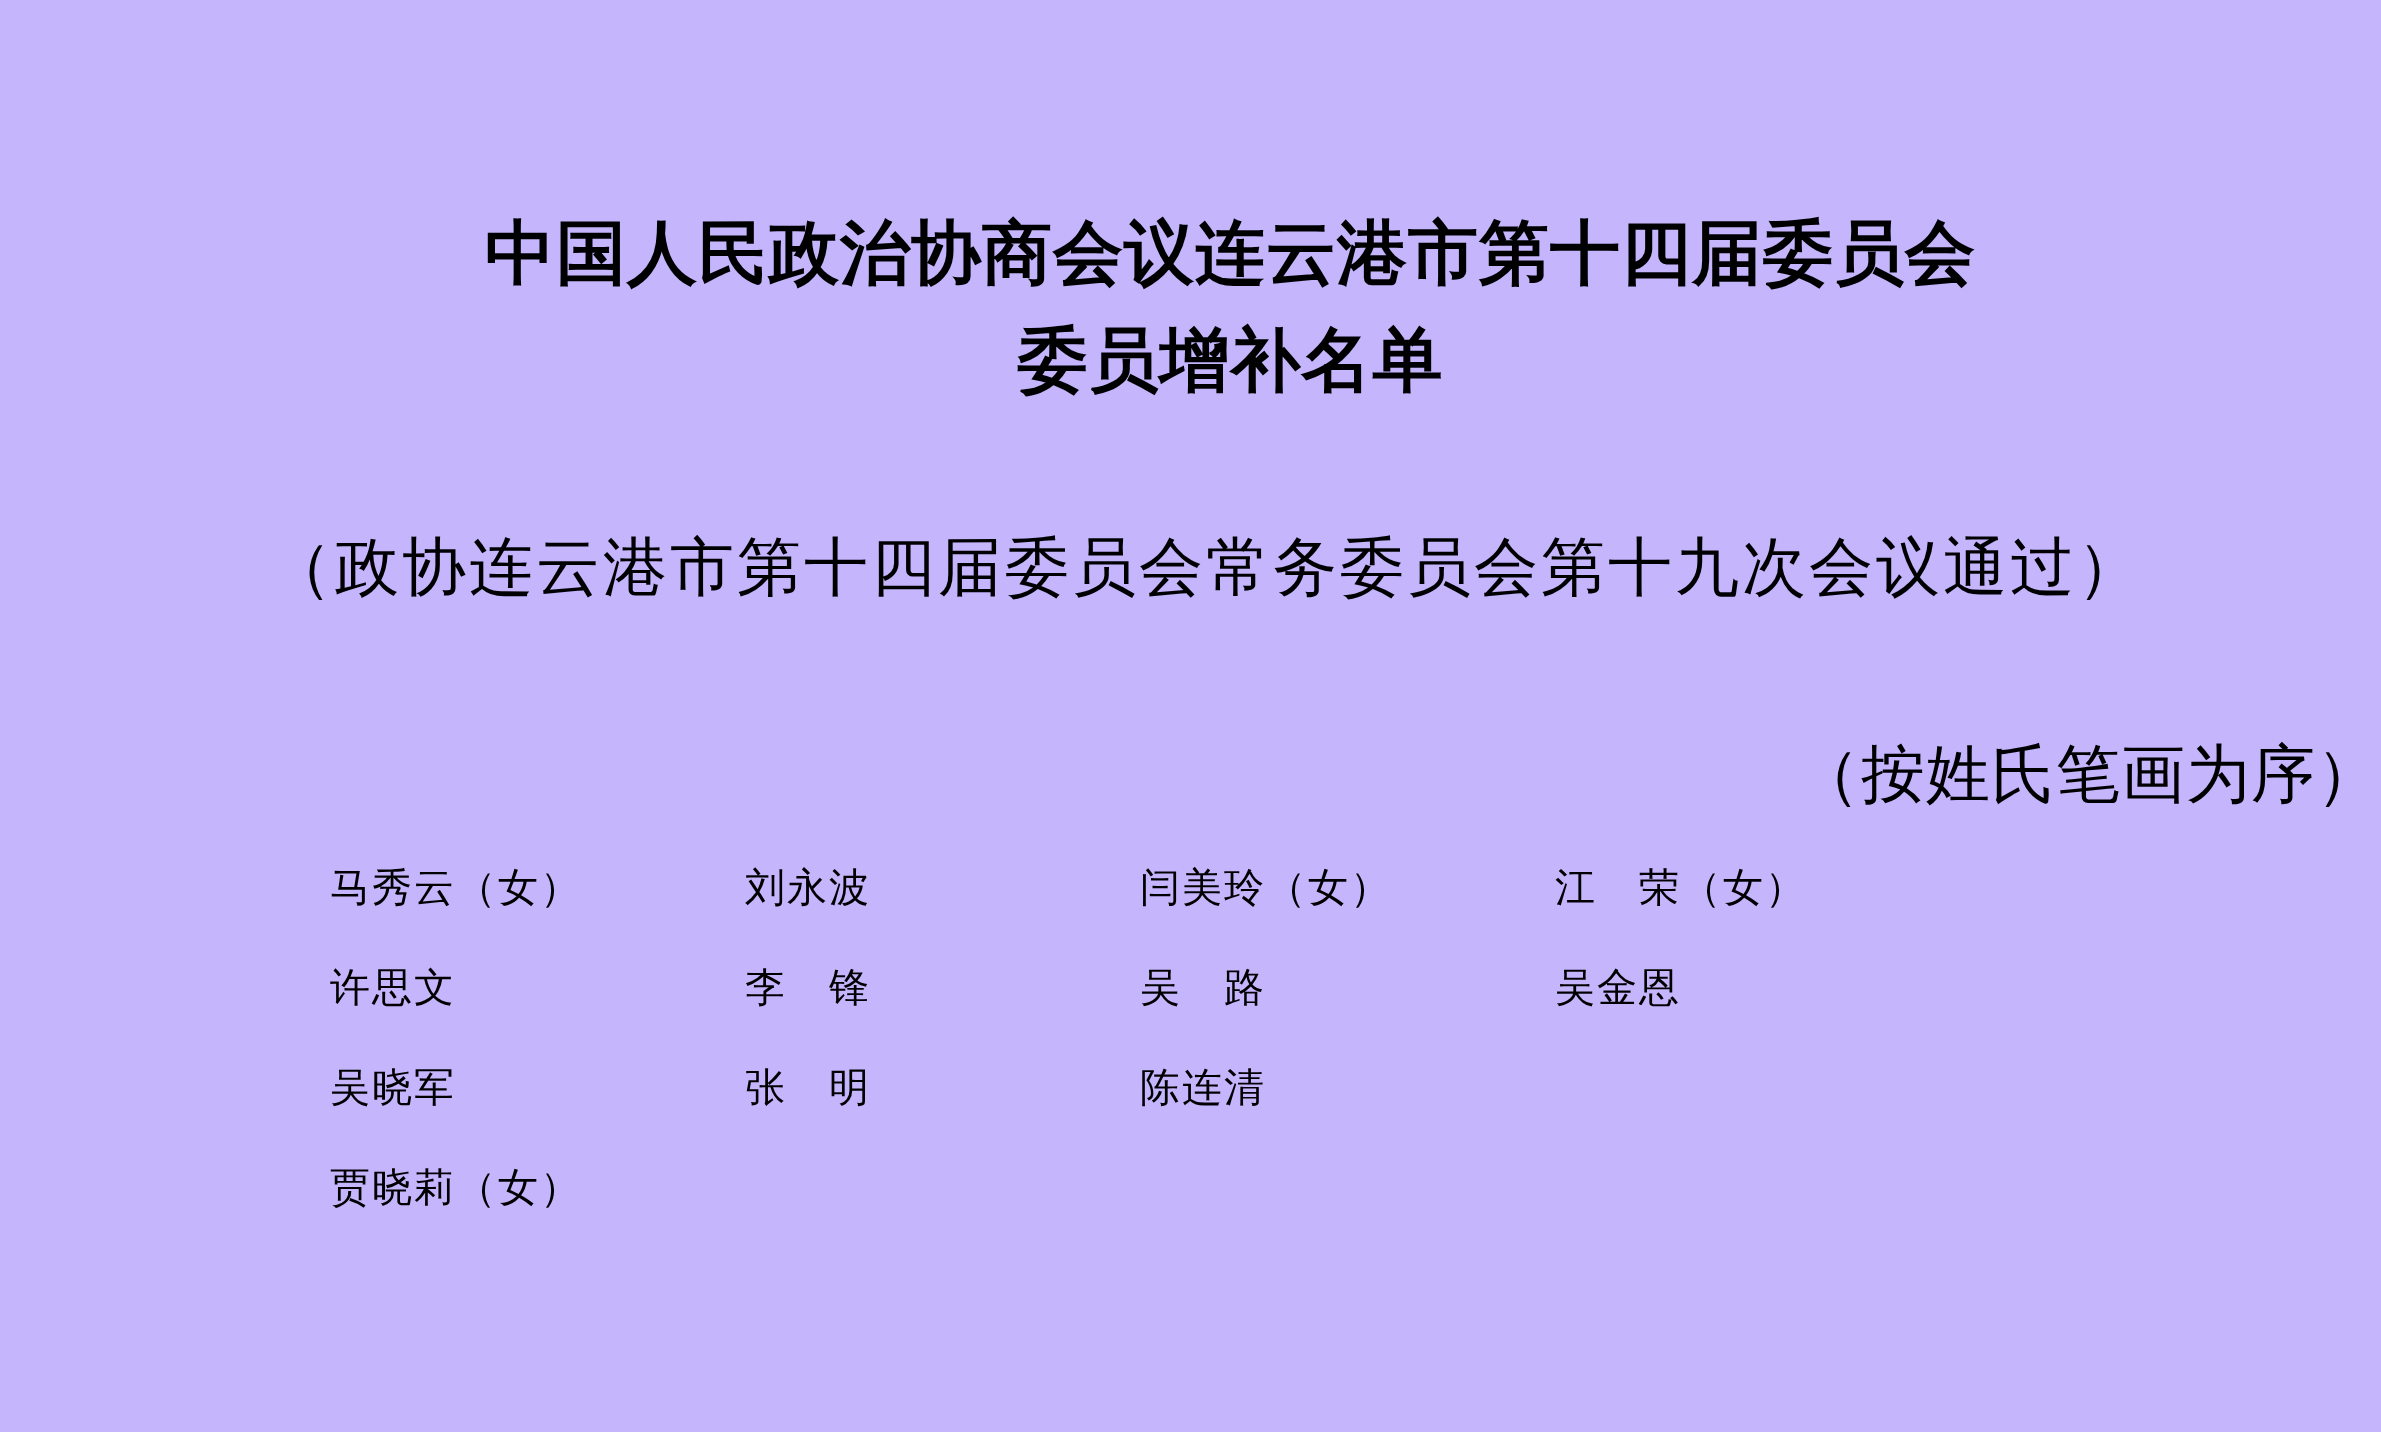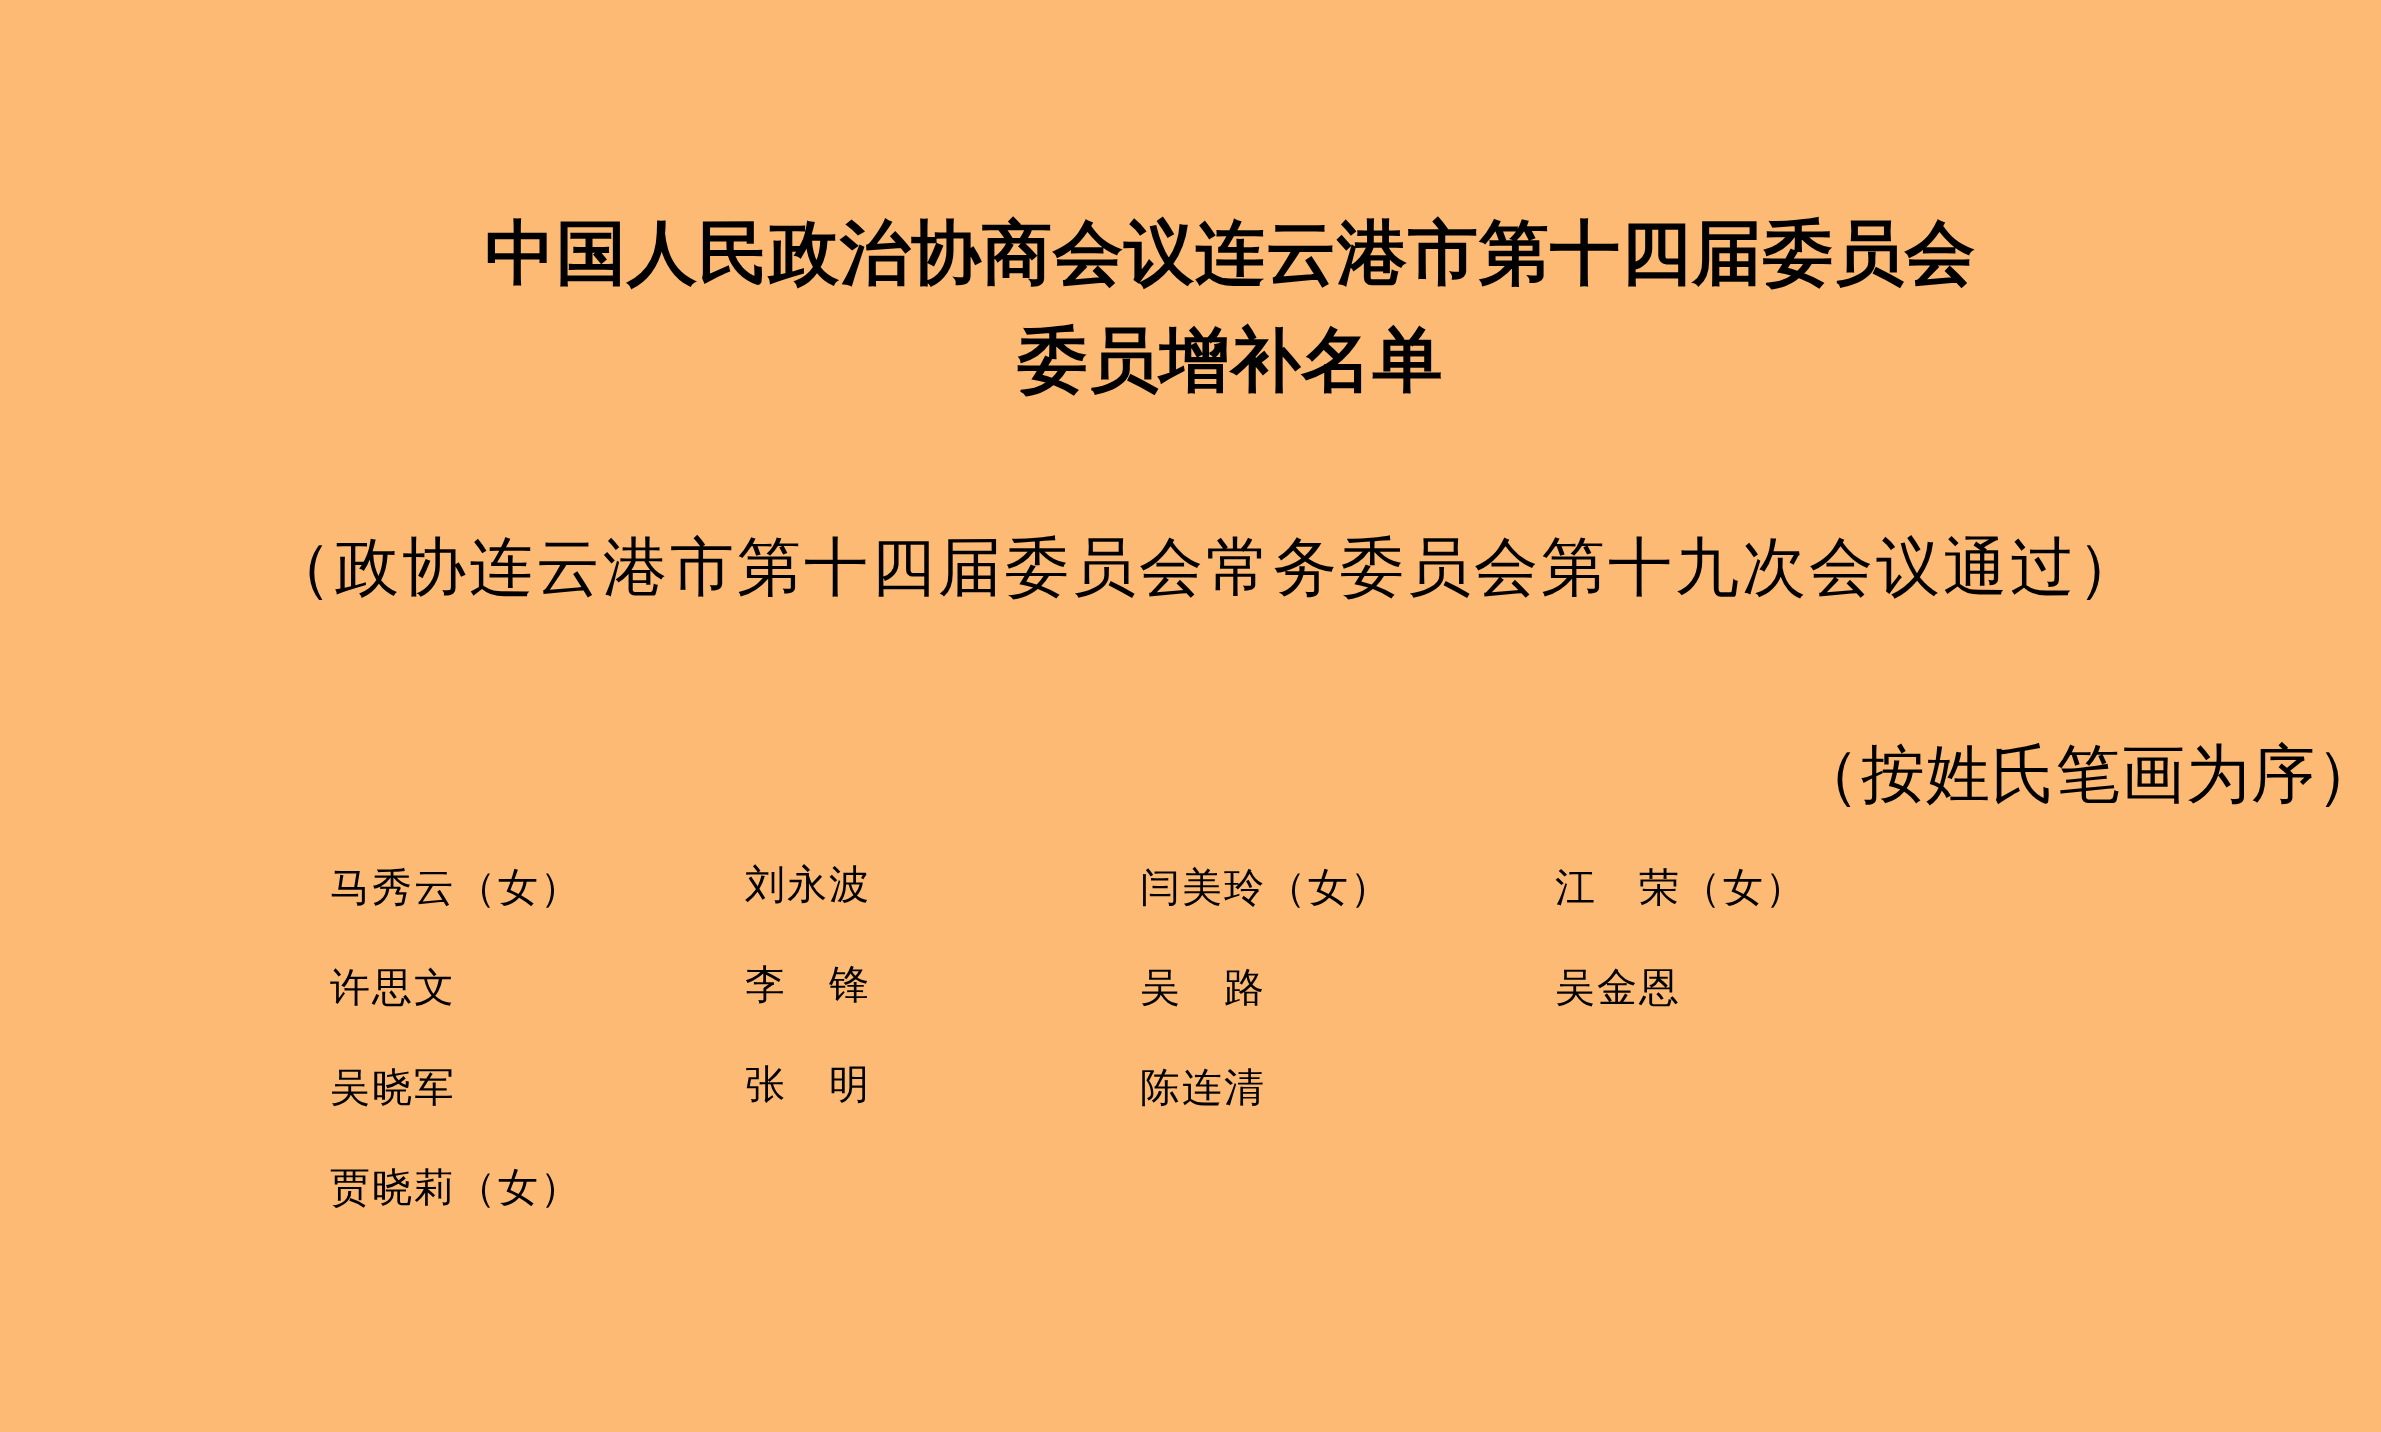--- a/index.html
+++ b/index.html
@@ -4,21 +4,21 @@
 <style>
   html, body {
     margin: 0;
     padding: 0;
     background: #ffffff;
   }
   .page {
     position: relative;
     width: 2381px;
     height: 1432px;
-    background: #fdba74;
+    background: #c4b5fd;
     color: #000000;
     overflow: hidden;
     font-family: "Liberation Serif", "DejaVu Serif", serif;
   }
   .title-block {
     position: absolute;
     top: 200px;
     left: 0;
     right: 0;
     padding-left: 80px;
@@ -65,21 +65,21 @@
   }
   .name-cell {
     position: absolute;
     top: 0;
     font-size: 40px;
     line-height: 100px;
     letter-spacing: 2px;
     white-space: nowrap;
   }
   .col-0 { left: 330px; }
-  .col-1 { left: 745px; font-family: Liberation Mono, monospace; }
+  .col-1 { left: 745px; }
   .col-2 { left: 1140px; }
   .col-3 { left: 1555px; }
 </style>
 </head>
 <body>
 
 <div class="page">
 
   <div class="title-block">
     <div>中国人民政治协商会议连云港市第十四届委员会</div>

